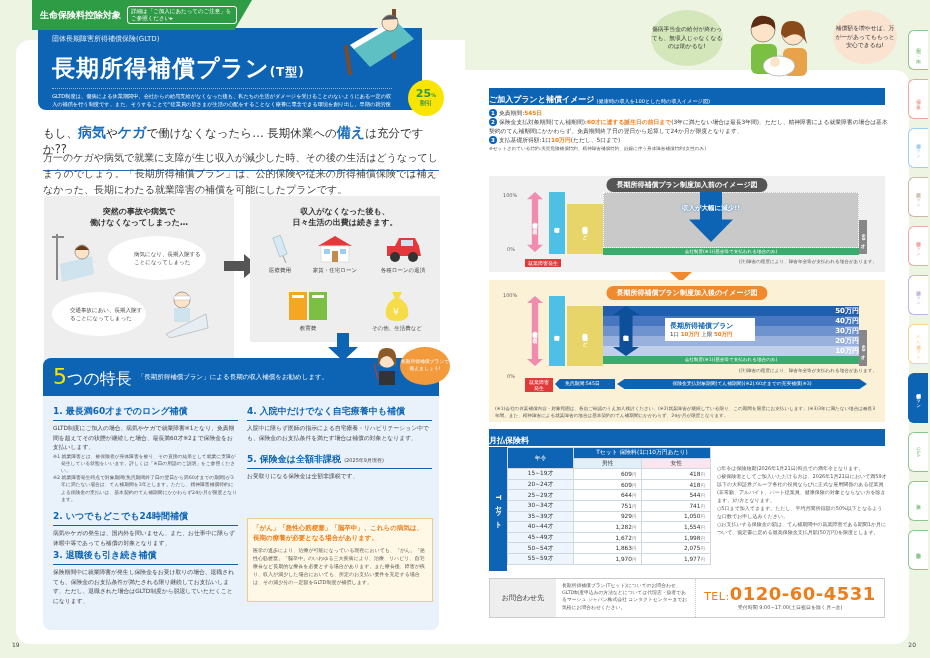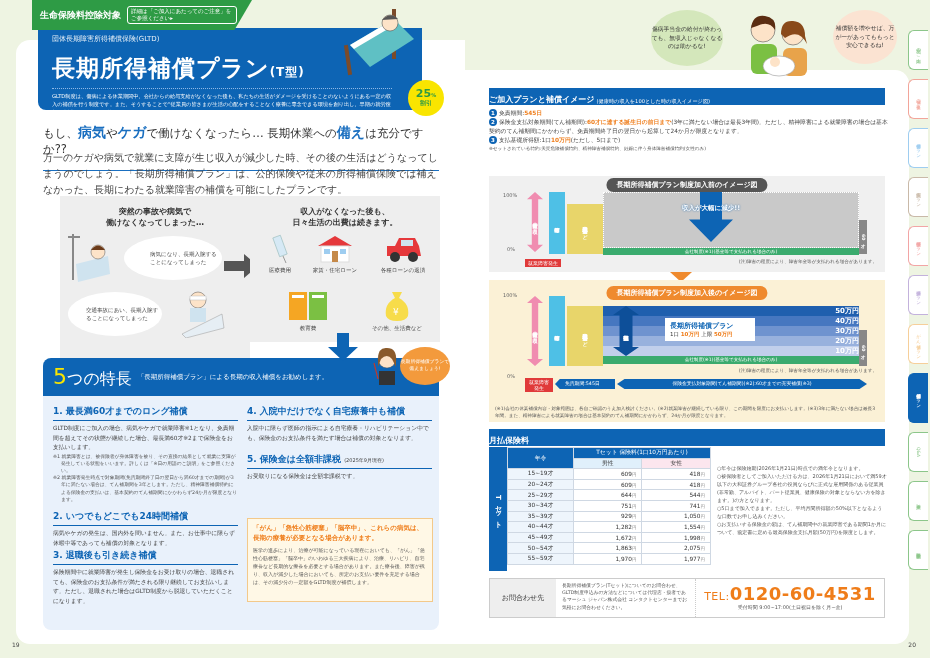--- a/index.html
+++ b/index.html
@@ -19,21 +19,21 @@
 .hero .title small{font-size:12px}
 .hero .desc{font-size:5.2px;line-height:1.55;margin-top:4px;border-top:1px dotted #8fb8e6;padding-top:3px;width:340px}
 .bed{position:absolute;left:340px;top:5px;width:80px;height:72px;z-index:4}
 .badge25{position:absolute;left:410px;top:82px;width:32px;height:32px;background:#f9e500;border-radius:50%;display:flex;flex-direction:column;align-items:center;justify-content:center;z-index:5;box-shadow:0 0 0 2px #f9e500}
 .badge25 .n{color:#2e9b45;font-weight:bold;font-size:11px;line-height:1}
 .badge25 .l{color:#2e9b45;font-size:6px;font-weight:bold}
 .q{position:absolute;left:43px;top:124px;width:396px;font-size:11.5px;border-bottom:1px solid #1a6fc0;padding-bottom:13px}
 .q .hl{color:#1a6fc0;font-size:14px;font-weight:bold}
 .intro{position:absolute;left:43px;top:150px;width:396px;font-size:10px;line-height:1.6;color:#444}
 .box-gray{position:absolute;background:#eee;}
-.box-left{left:60px;top:196px;width:190px;height:180px}
+.box-left{left:44px;top:196px;width:190px;height:180px}
 .box-right{left:250px;top:196px;width:190px;height:146px}
 .box-title{text-align:center;font-size:8px;font-weight:bold;color:#333;line-height:1.4;margin-top:10px}
 .bubble{position:absolute;background:#fff;border-radius:50%;font-size:5.5px;color:#444;line-height:1.5;display:flex;align-items:center;justify-content:center;text-align:left}
 .arrow-gray{position:absolute;left:224px;top:254px;width:34px;height:24px;}
 .exp-item{position:absolute;text-align:center;font-size:5.5px;color:#444;line-height:1.4}
 .features{position:absolute;left:43px;top:362px;width:396px;height:268px;background:#e9f1fb;border-radius:0 0 8px 8px}
 .features-head{position:absolute;left:43px;top:358px;width:396px;height:38px;background:#0d64b4;border-radius:8px 8px 0 0;display:flex;align-items:center;padding-left:10px;gap:6px}
 .features-head .big{color:#f9e500;font-size:22px;font-weight:normal}
 .features-head .big span{color:#fff;font-size:16px}
 .features-head .s{color:#fff;font-size:6.5px}

